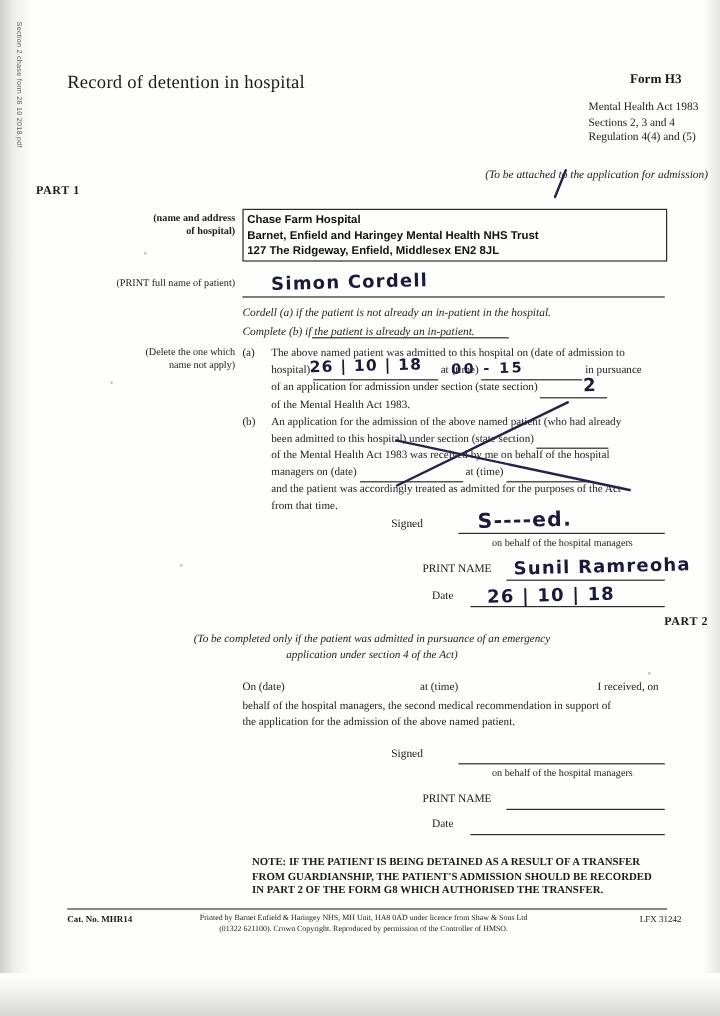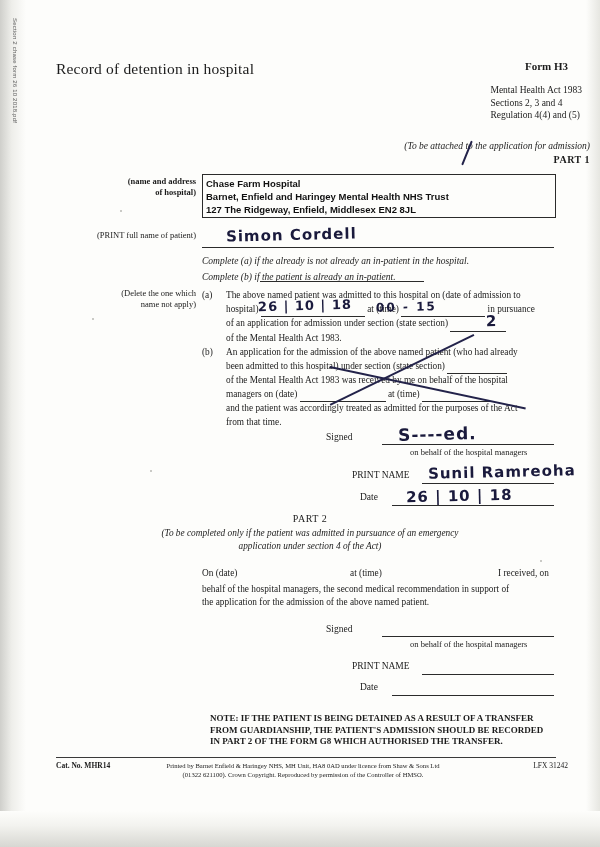--- a/index.html
+++ b/index.html
@@ -91,21 +91,21 @@
     left: 0; right: 0;
     top: 141px;
     text-align: right;
     font-style: italic;
     font-size: 9.5px;
   }
   .part1 {
     position: absolute;
     left: 0; right: 0;
     top: 154px;
-    text-align: right;
+    text-align: left;
     font-size: 10px;
     font-weight: bold;
     letter-spacing: 0.5px;
   }
 
   .lbl {
     position: absolute;
     font-size: 8.5px;
     line-height: 11px;
     text-align: right;
@@ -265,23 +265,23 @@
     position: absolute;
     left: 376px;
     top: 487px;
     font-size: 15px;
   }
 
   .part2 {
     position: absolute;
     left: 0; right: 0;
     top: 513px;
-    text-align: center;
+    text-align: right;
     font-size: 10px;
-    font-weight: normal;
+    font-weight: bold;
     letter-spacing: 0.5px;
   }
   .part2-sub {
     position: absolute;
     left: 0; right: 0;
     top: 527px;
     text-align: center;
     font-style: italic;
     font-size: 9.3px;
     line-height: 12.5px;
@@ -430,21 +430,21 @@
     <div class="hosp-lines">
       <div>Chase Farm Hospital</div>
       <div>Barnet, Enfield and Haringey Mental Health NHS Trust</div>
       <div>127 The Ridgeway, Enfield, Middlesex EN2 8JL</div>
     </div>
 
     <div class="lbl lbl-patient">(PRINT full name of patient)</div>
     <div class="patient-line"></div>
     <div class="hand hand-name">Simon  Cordell</div>
 
-    <div class="compl-a">Complete (a) if the already is not already an in-patient in the hospital.</div>
+    <div class="compl-a">Cordell (a) if the patient is not already an in-patient in the hospital.</div>
     <div class="compl-b">Complete (b) if the patient is already an in-patient.</div>
     <div class="strike"></div>
 
     <div class="lbl lbl-delete">
       <div>(Delete the one which</div>
       <div>name not apply)</div>
     </div>
 
     <div class="para-a">
       <span class="mark">(a)</span>

